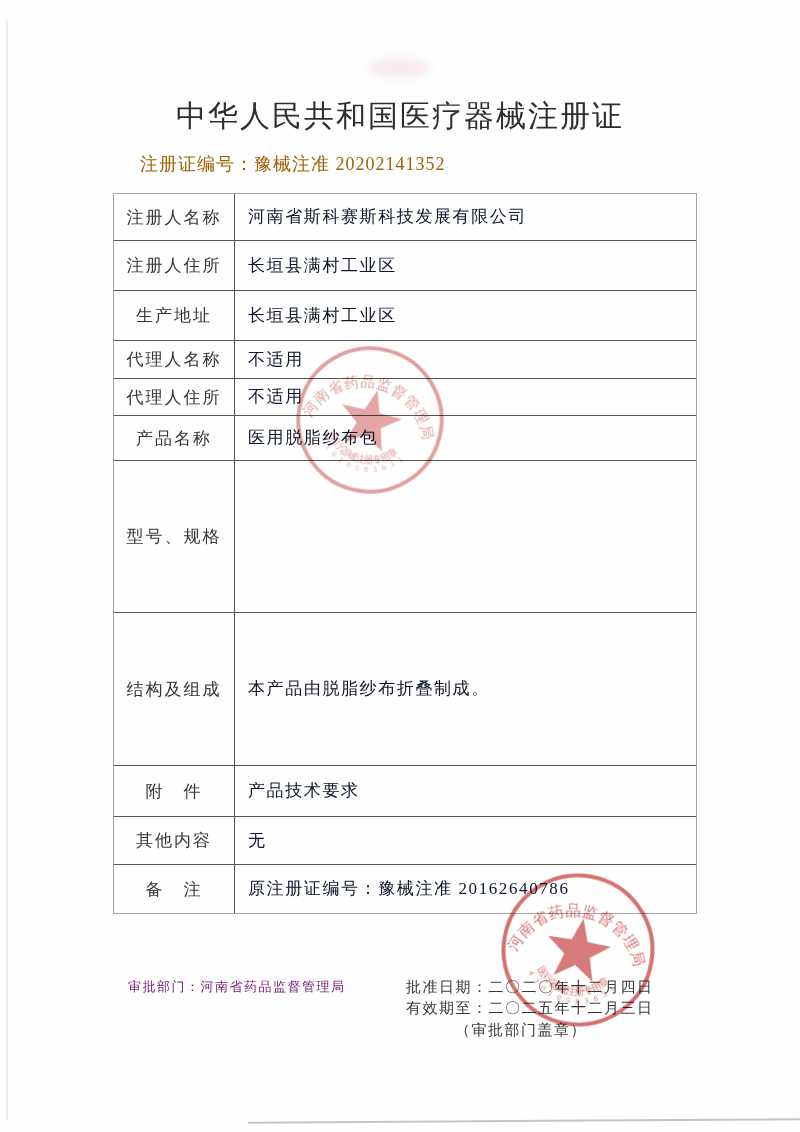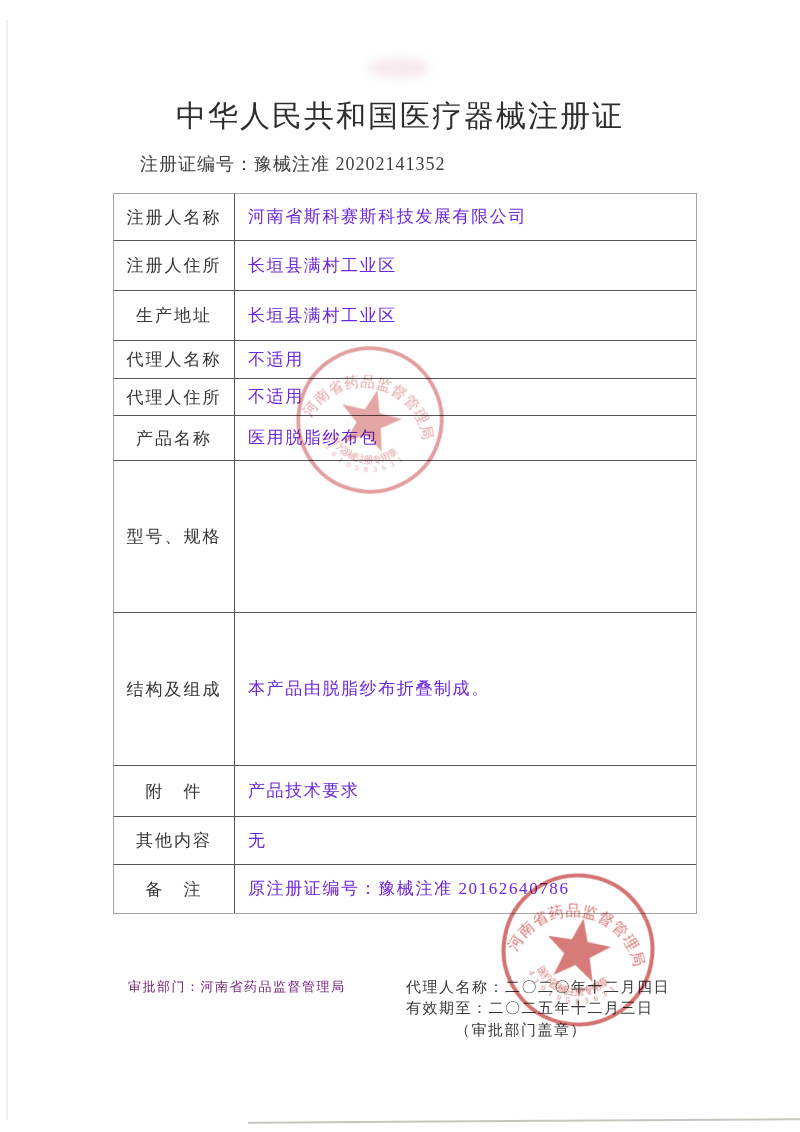--- a/index.html
+++ b/index.html
@@ -7,29 +7,29 @@
         font-family:"Liberation Serif","DejaVu Serif",serif;color:#333;}
   
   .edge-left{position:absolute;left:6px;top:20px;width:2px;height:1100px;background:rgba(110,110,110,.10);}
   .edge-bottom{position:absolute;left:248px;top:1120px;width:560px;height:2px;background:#c6c6bf;
                transform:rotate(-.35deg);}
   .smudge{position:absolute;left:368px;top:58px;width:62px;height:20px;border-radius:50%;
           background:rgba(225,165,185,.22);filter:blur(4px);}
   
   .title{position:absolute;top:96px;left:0;width:100%;text-align:center;font-size:30px;font-weight:400;
          letter-spacing:2px;color:#2e2e2e;}
-  .regline{position:absolute;top:152px;left:140px;font-size:18px;letter-spacing:1px;color:#404040;}
+  .regline{position:absolute;top:152px;left:140px;font-size:18px;letter-spacing:1px;color:#a16207;}
   
   .cert-table{position:absolute;left:113px;top:193px;width:584px;border:1px solid #a3a3a3;box-sizing:border-box;}
   .trow{display:flex;border-bottom:1px solid #565656;box-sizing:border-box;}
   .trow:last-child{border-bottom:none;}
   .tlabel{width:121px;box-sizing:border-box;border-right:1px solid #565656;display:flex;align-items:center;
           justify-content:center;font-size:17px;letter-spacing:2px;color:#353535;text-align:center;}
   .tvalue{flex:1;display:flex;align-items:center;padding:0 13px;font-size:17px;letter-spacing:1.6px;
-          color:#6d28d9;line-height:1.5;}
+          color:#0f172a;line-height:1.5;}
   .r0{height:47px}.r1{height:50px}.r2{height:50px}.r3{height:38px}.r4{height:37px}.r5{height:45px}
   .r6{height:152px}.r7{height:153px}.r8{height:62px}.r9{height:51px}.r10{height:48px}.r11{height:48px}
   .r6 .tvalue{line-height:46px;}
   
   .footer-left{position:absolute;left:128px;top:978px;font-size:13px;letter-spacing:1.5px;color:#701a75;}
   .fr-line{position:absolute;left:406px;font-size:15px;letter-spacing:1.5px;color:#383838;white-space:nowrap;}
   .fr1{top:978px}.fr2{top:999px}.fr3{top:1021px;left:455px;}
   
   .stamp{position:absolute;mix-blend-mode:multiply;pointer-events:none;}
   .stamp1{left:293px;top:343px;width:154px;height:154px;transform:rotate(14deg);opacity:.52;filter:blur(.3px);}
@@ -91,21 +91,21 @@
       <div class="tlabel">其他内容</div>
       <div class="tvalue">无</div>
     </div>
     <div class="trow r11">
       <div class="tlabel">备　注</div>
       <div class="tvalue">原注册证编号：豫械注准 20162640786</div>
     </div>
   </div>
 
   <div class="footer-left">审批部门：河南省药品监督管理局</div>
-  <div class="fr-line fr1">代理人名称：二〇二〇年十二月四日</div>
+  <div class="fr-line fr1">批准日期：二〇二〇年十二月四日</div>
   <div class="fr-line fr2">有效期至：二〇二五年十二月三日</div>
   <div class="fr-line fr3">（审批部门盖章）</div>
 
   <div class="stamp stamp1">
     <svg viewBox="0 0 200 200">
       <circle class="ring" cx="100" cy="100" r="93" stroke-width="5"></circle>
       <polygon class="star" points="100,60 110,88.2 139.9,89 116.2,107.3 124.7,136 100,119 75.3,136 83.8,107.3 60.1,89 90,88.2"></polygon>
       <path id="s1top" d="M 24,118 A 78,78 0 0 1 176,118" fill="none"></path>
       <path id="s1mid" d="M 52,129 A 56,56 0 0 0 148,129" fill="none"></path>
       <path id="s1bot" d="M 42,135 A 68,68 0 0 0 158,135" fill="none"></path>

